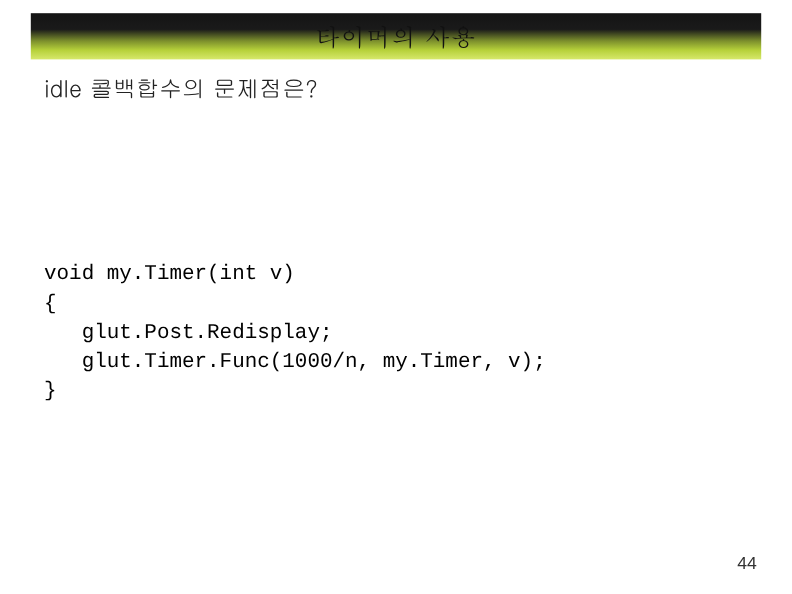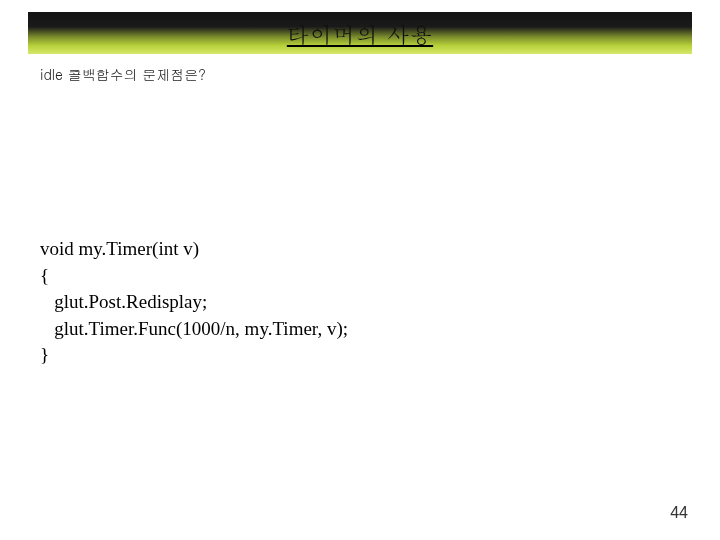--- a/index.html
+++ b/index.html
@@ -26,52 +26,51 @@
     height: 42px;
     background: linear-gradient(to bottom,
       #141414 0%,
       #1a1a1a 35%,
       #7c8f2c 60%,
       #b6d13a 80%,
       #d7e86b 100%);
     display: flex;
     align-items: center;
     justify-content: center;
-    text-decoration: underline;
   }
   .title-text {
     font-family: "Batang", "BatangChe", serif;
     font-size: 22px;
     color: #111;
     letter-spacing: 1px;
     font-weight: 400;
   }
   .subheading {
     position: absolute;
     top: 64px;
     left: 40px;
-    font-size: 14px;
+    font-size: 21px;
     color: #222;
     font-family: "Gulim", "Malgun Gothic", sans-serif;
   }
   .code-block-1 {
     position: absolute;
     top: 124px;
     left: 40px;
     font-family: Consolas, "Courier New", monospace;
     font-size: 19px;
     line-height: 1.4;
     color: #000;
     white-space: pre;
   }
   .code-block-2 {
     position: absolute;
     top: 236px;
     left: 40px;
-    font-family: Liberation Serif, serif;
+    font-family: Liberation Mono, monospace;
     font-size: 19px;
     line-height: 1.4;
     color: #000;
     white-space: pre;
   }
   .page-number {
     position: absolute;
     bottom: 18px;
     right: 32px;
     font-size: 16px;

